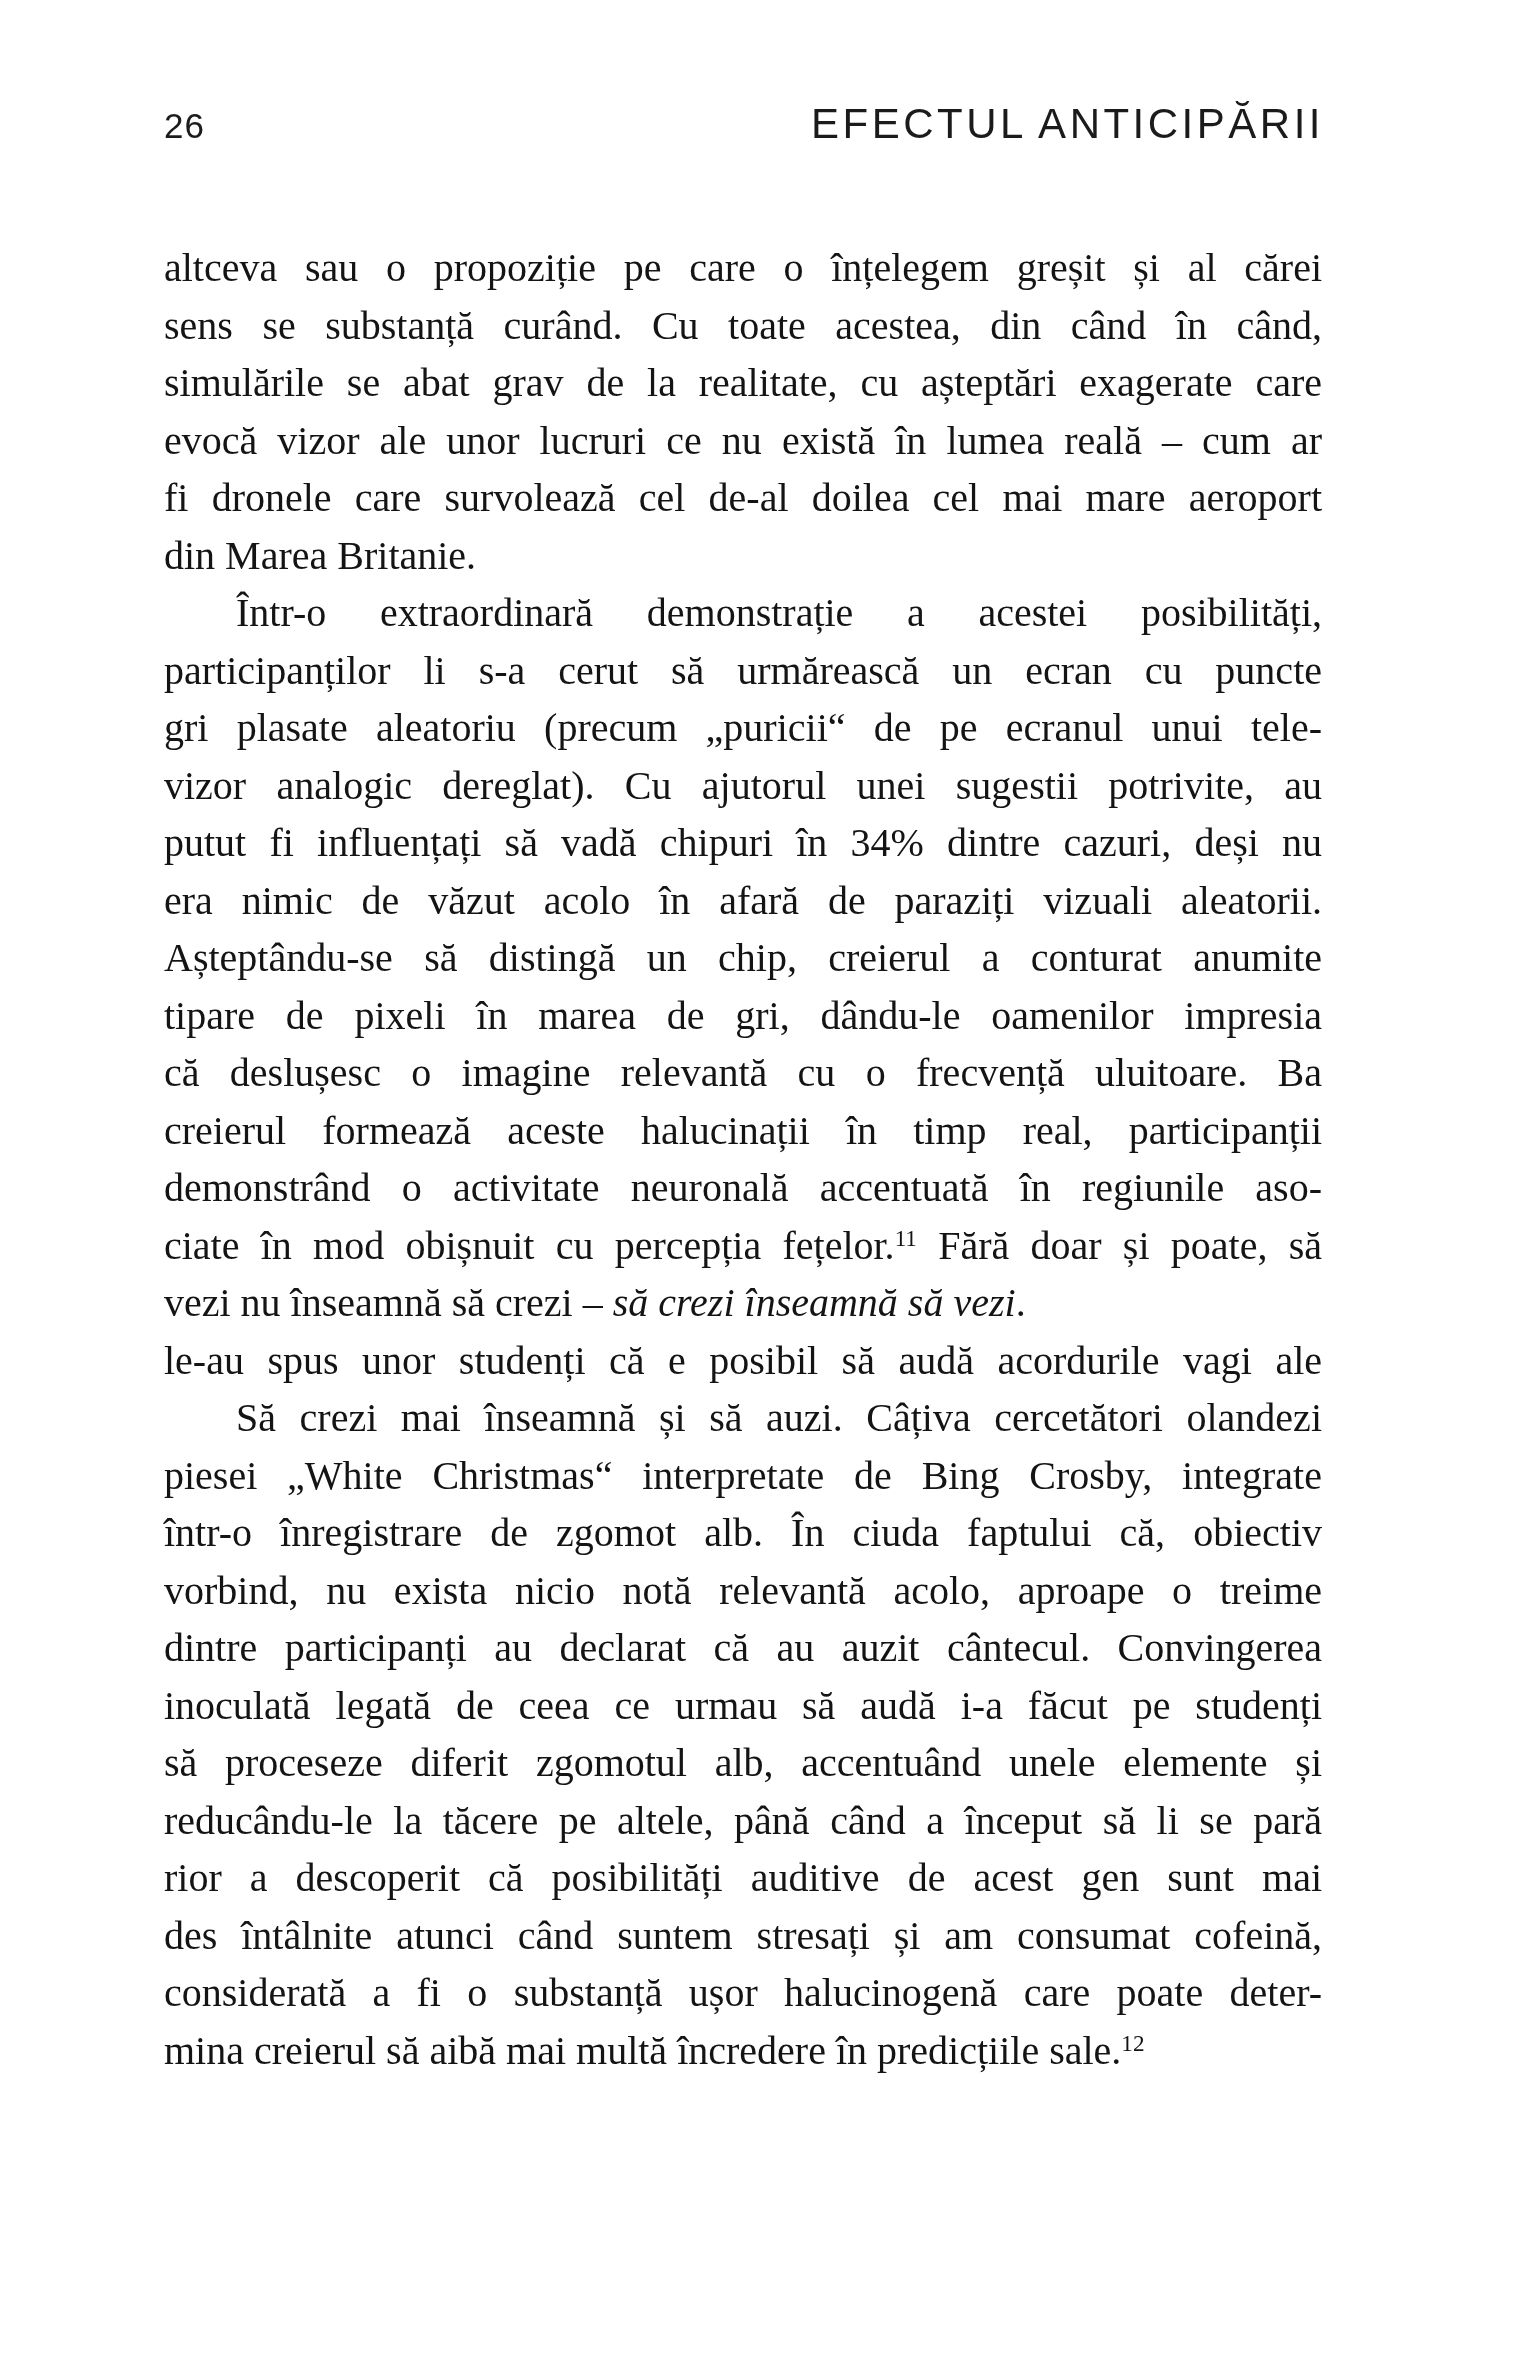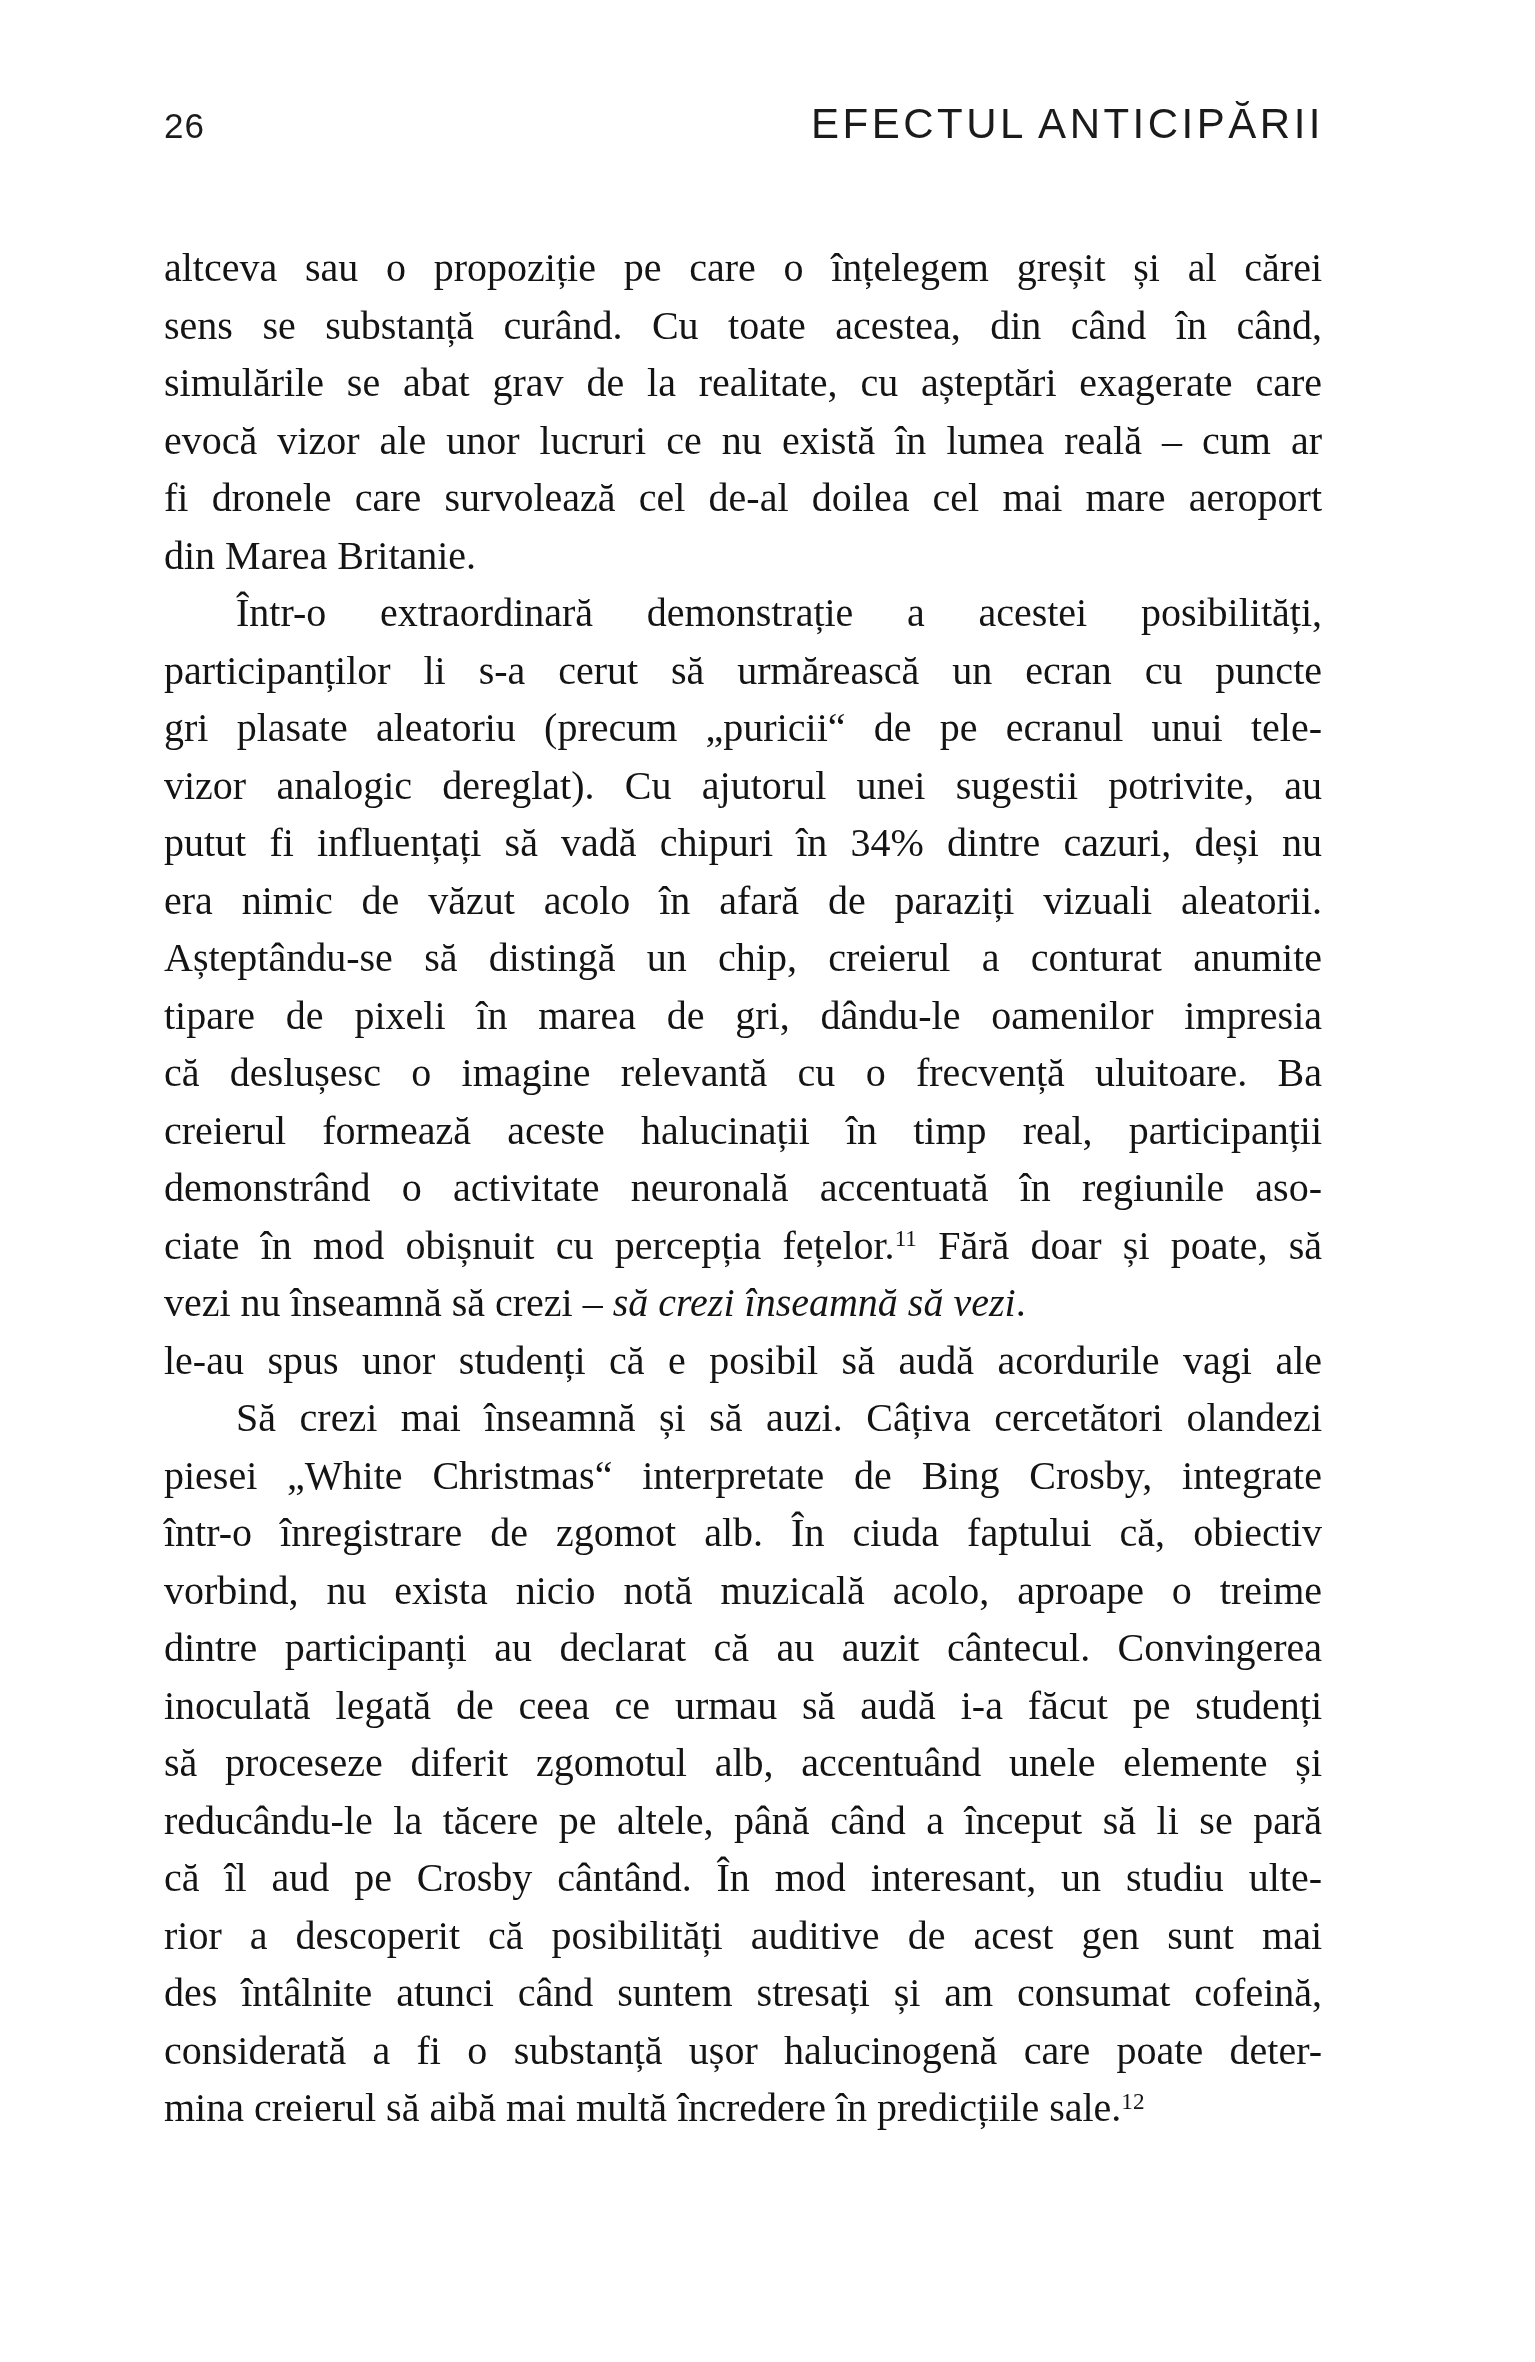--- a/index.html
+++ b/index.html
@@ -73,23 +73,22 @@
     <div class="line"><span>tipare de pixeli în marea de gri, dându-le oamenilor impresia</span></div>
     <div class="line"><span>că deslușesc o imagine relevantă cu o frecvență uluitoare. Ba</span></div>
     <div class="line"><span>creierul formează aceste halucinații în timp real, participanții</span></div>
     <div class="line"><span>demonstrând o activitate neuronală accentuată în regiunile aso-</span></div>
     <div class="line"><span>ciate în mod obișnuit cu percepția fețelor.</span><span class="seg-sup">11</span><span> Fără doar și poate, să</span></div>
     <div class="line last"><span>vezi nu înseamnă să crezi – </span><span class="seg-italic">să crezi înseamnă să vezi</span><span>.</span></div>
     <div class="line"><span>le-au spus unor studenți că e posibil să audă acordurile vagi ale</span></div>
     <div class="line indent"><span>Să crezi mai înseamnă și să auzi. Câțiva cercetători olandezi</span></div>
     <div class="line"><span>piesei „White Christmas“ interpretate de Bing Crosby, integrate</span></div>
     <div class="line"><span>într-o înregistrare de zgomot alb. În ciuda faptului că, obiectiv</span></div>
-    <div class="line"><span>vorbind, nu exista nicio notă muzicală acolo, aproape o treime</span></div>
+    <div class="line"><span>vorbind, nu exista nicio notă relevantă acolo, aproape o treime</span></div>
     <div class="line"><span>dintre participanți au declarat că au auzit cântecul. Convingerea</span></div>
     <div class="line"><span>inoculată legată de ceea ce urmau să audă i-a făcut pe studenți</span></div>
     <div class="line"><span>să proceseze diferit zgomotul alb, accentuând unele elemente și</span></div>
     <div class="line"><span>reducându-le la tăcere pe altele, până când a început să li se pară</span></div>
-    <div class="line"><span>că îl aud pe Crosby cântând. În mod interesant, un studiu ulte-</span></div>
     <div class="line"><span>rior a descoperit că posibilități auditive de acest gen sunt mai</span></div>
     <div class="line"><span>des întâlnite atunci când suntem stresați și am consumat cofeină,</span></div>
     <div class="line"><span>considerată a fi o substanță ușor halucinogenă care poate deter-</span></div>
     <div class="line last"><span>mina creierul să aibă mai multă încredere în predicțiile sale.</span><span class="seg-sup">12</span></div>
   </main>
 
 </body></html>

